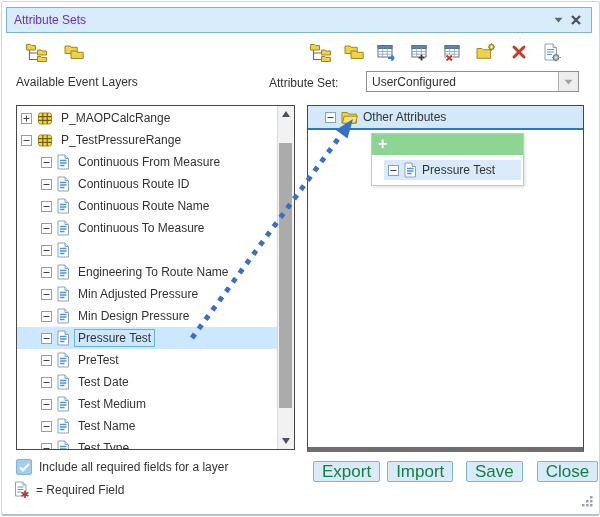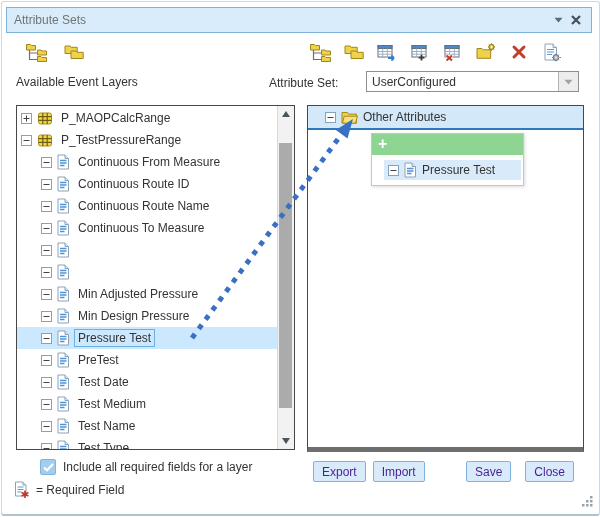--- a/index.html
+++ b/index.html
@@ -2,21 +2,21 @@
 <html><head>
 <meta charset="utf-8">
 <style>
   html,body{margin:0;padding:0;background:#fff;}
   body{font-family:"Liberation Sans",sans-serif;font-size:12px;color:#333;}
   .dialog{position:relative;width:597px;height:512px;margin:1px;background:#fff;
           border:1px solid #ccd9e3;border-bottom:2px solid #aec3d0;border-radius:3px;overflow:hidden;}
   
   .titlebar{position:absolute;left:4px;top:5px;width:586px;height:26px;box-sizing:border-box;
             background:#d8ecfb;border:1px solid #7db3da;display:flex;align-items:center;padding:0 7px;}
-  .title{flex:1;color:#737373;}
+  .title{flex:1;color:#6d28d9;}
   .win-btn{display:flex;align-items:center;justify-content:center;width:17px;height:20px;cursor:pointer;}
   
   .tbar{position:absolute;display:flex;align-items:center;}
   #tb-left{left:24px;top:38px;gap:15px;height:24px;}
   #tb-right{left:308px;top:38px;gap:11px;height:24px;}
   .tool{display:flex;align-items:center;justify-content:center;width:22px;height:22px;}
   .ic{display:inline-flex;}
   .ic svg{display:block;}
   
   .lbl{position:absolute;white-space:nowrap;}
@@ -49,29 +49,29 @@
   .rp-header{position:absolute;left:0;top:0;right:0;height:22px;background:#d3e8f9;border-bottom:2px solid #2e78bc;
              display:flex;align-items:center;gap:5px;padding-left:17px;}
   
   .ghost{position:absolute;left:63px;top:27px;width:151px;background:#fff;border:1px solid #c6c6c6;
          box-shadow:1px 1px 3px rgba(0,0,0,.15);padding-bottom:5px;}
   .ghost-bar{height:21px;background:#8ed492;color:#fff;font-weight:bold;font-size:16px;line-height:20px;padding-left:6px;}
   .ghost-row{margin:5px 2px 0 12px;height:20px;background:#d9ebfb;display:flex;align-items:center;gap:5px;padding-left:4px;}
   
   .overlay{position:absolute;left:0;top:0;width:600px;height:517px;pointer-events:none;z-index:40;}
   
-  .chkrow{position:absolute;left:14px;top:457px;display:flex;align-items:center;gap:7px;height:16px;margin-left:24px;}
+  .chkrow{position:absolute;left:14px;top:457px;display:flex;align-items:center;gap:7px;height:16px;}
   .checkbox{width:14px;height:14px;background:#a2cdee;border:1px solid #82b4da;border-radius:2px;
             display:flex;align-items:center;justify-content:center;}
   .reqrow{position:absolute;left:12px;top:479px;display:flex;align-items:center;gap:6px;height:18px;}
   .btns{position:absolute;top:459px;display:flex;gap:7px;}
   #btns-left{left:311px;}
   #btns-right{left:464px;gap:14px;}
   .btn{height:21px;padding:0 8px;background:#d9eafb;border:1px solid #7fb2e0;border-radius:2px;
-       font-family:"Liberation Sans",sans-serif;font-size:12px;color:#4c1d95;display:flex;align-items:center;cursor:pointer;}
+       font-family:"Liberation Sans",sans-serif;font-size:17px;color:#15803d;display:flex;align-items:center;cursor:pointer;}
   .grip{position:absolute;right:6px;bottom:4px;}
 </style>
 </head>
 <body>
 
 <div class="dialog">
 
   <div class="titlebar">
     <span class="title">Attribute Sets</span>
     <span class="win-btn">
@@ -337,20 +337,21 @@
               <path d="M2.5 5.5 h6" stroke="#444"></path>
             </svg>
           </span>
           <span class="ic">
             <svg width="13" height="16" viewBox="0 0 13 16">
               <path d="M1 1 h7 l3.5 3.5 v10.5 h-10.5 z" fill="#fff" stroke="#8aa2b8"></path>
               <path d="M8 1 v3.5 h3.5" fill="#dce9f5" stroke="#8aa2b8"></path>
               <path d="M3 6.5 h6.5 M3 9 h6.5 M3 11.5 h4.5" stroke="#4f94d6" stroke-width="1.3"></path>
             </svg>
           </span>
+          <span class="tlabel">Engineering To Route Name</span>
         </div>
         <div class="trow lvl1">
           <span class="exp">
             <svg width="11" height="11">
               <rect x="0.5" y="0.5" width="10" height="10" fill="#fff" stroke="#83a3bd"></rect>
               <path d="M2.5 5.5 h6" stroke="#444"></path>
             </svg>
           </span>
           <span class="ic">
             <svg width="13" height="16" viewBox="0 0 13 16">

